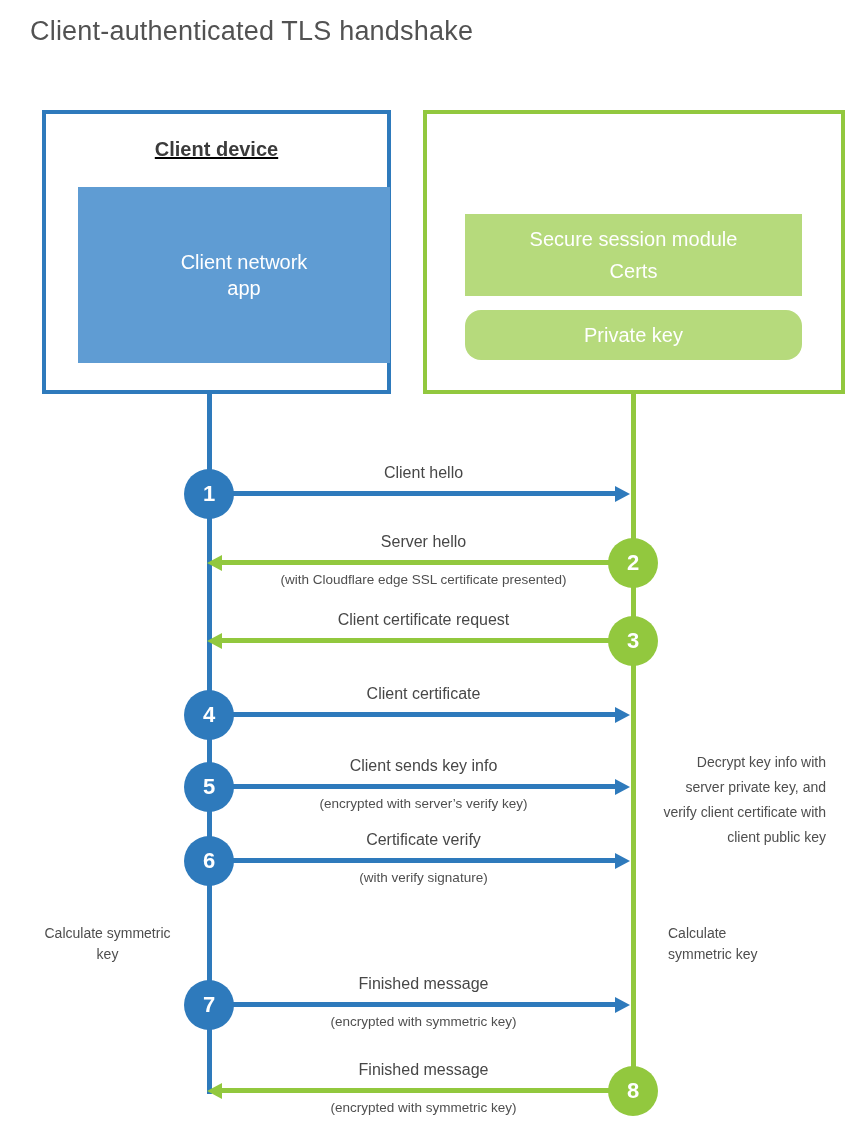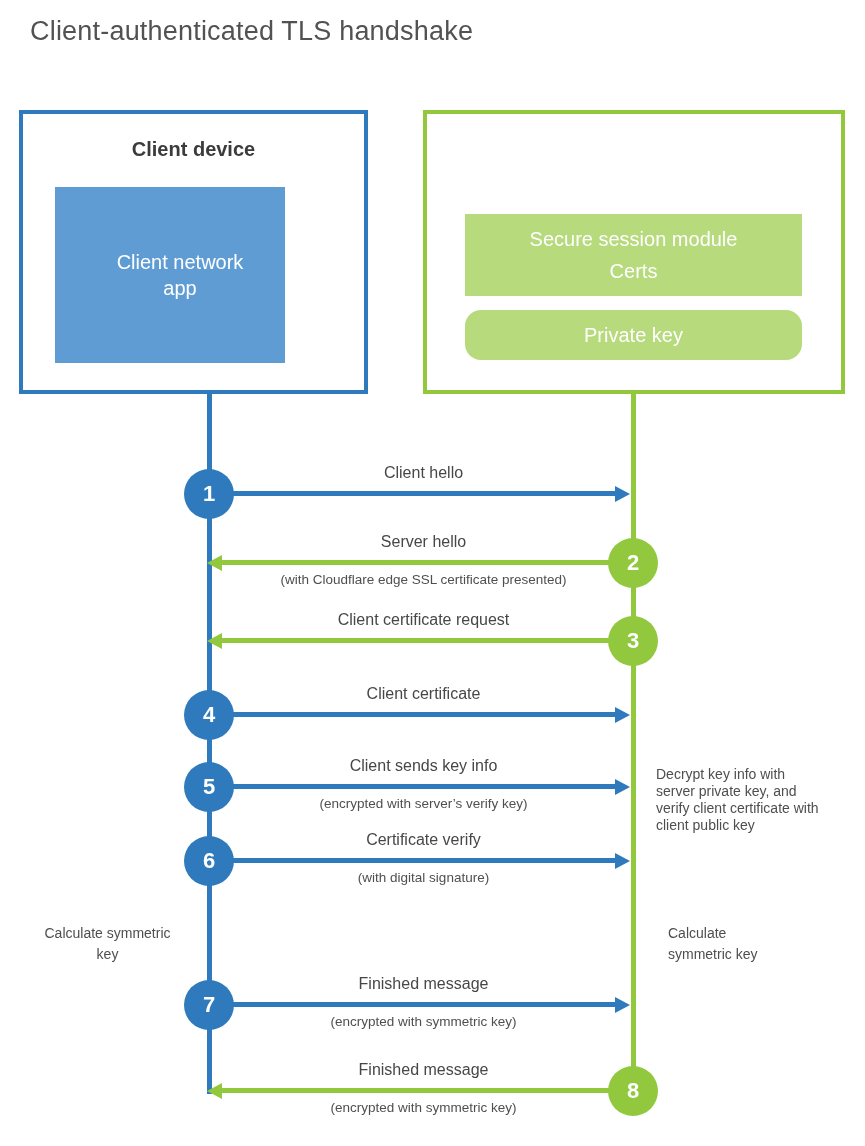--- a/index.html
+++ b/index.html
@@ -7,26 +7,26 @@
   body { font-family:"Liberation Sans","DejaVu Sans",sans-serif; }
   .canvas { position:relative; width:865px; height:1146px; background:#fff; overflow:hidden; }
 
   .page-title {
     position:absolute; left:30px; top:16px;
     font-size:27px; font-weight:300; color:#525252; letter-spacing:.2px;
   }
 
   
   .outer-box { position:absolute; top:110px; background:#fff; }
-  .client-outer { left:19px;  width:349px; height:284px; border:4px solid var(--client-blue,#2e7abc); }
+  .client-outer { left:42px;  width:349px; height:284px; border:4px solid var(--client-blue,#2e7abc);text-decoration:underline; }
   .server-outer { left:423px; width:422px; height:284px; border:4px solid var(--server-green,#92c83e); }
   .box-title { margin-top:24px; text-align:center; font-size:20px; font-weight:bold; color:#3b3b3b; }
 
   .client-app {
-    position:absolute; left:32px; top:73px; width:230px; height:176px;
+    position:absolute; left:32px; top:73px; width:312px; height:176px;
     background:var(--client-blue-fill,#5f9cd3);
     display:flex; align-items:center; justify-content:center; text-align:center;
     color:#fff; font-size:20px;padding-left:20px;
   }
   .client-app span { display:block; max-width:150px; line-height:1.3; }
 
   .server-bar {
     position:absolute; left:38px; width:337px; height:50px;
     background:var(--server-green-fill,#b6da7c);
     color:#fff; font-size:20px; text-align:center; line-height:50px;
@@ -72,21 +72,21 @@
   }
   .msg-sub {
     position:absolute; left:232px; width:383px; text-align:center;
     font-size:13.5px; color:#4f4f4f; z-index:2;
   }
 
   
   .note { position:absolute; font-size:14px; color:#4e4e4e; z-index:2; }
   .note-calc-left  { left:40px;  top:923px; width:135px; text-align:center; line-height:21px; }
   .note-calc-right { left:668px; top:923px; width:112px; text-align:left;  line-height:21px; }
-  .note-decrypt    { left:656px; top:750px; width:170px; text-align:left;  line-height:17px;margin-top:16px; }
+  .note-decrypt    { left:656px; top:750px; width:170px; text-align:right;  line-height:25px; }
 </style>
 </head>
 <body>
 
 <div class="canvas">
 
   <h1 class="page-title">Client-authenticated TLS handshake</h1>
 
   <div class="outer-box client-outer">
     <div class="box-title">Client device</div>
@@ -142,21 +142,21 @@
     <div class="arrow arrow-right blue" style="top:784px"></div>
     <div class="msg-sub" style="top:796px">(encrypted with server’s verify key)</div>
     <div class="circle blue" style="top:762px">
         <span>5</span>
       </div>
   </div>
 
   <div>
     <div class="msg-label" style="top:831px">Certificate verify</div>
     <div class="arrow arrow-right blue" style="top:858px"></div>
-    <div class="msg-sub" style="top:870px">(with digital signature)</div>
+    <div class="msg-sub" style="top:870px">(with verify signature)</div>
     <div class="circle blue" style="top:836px">
         <span>6</span>
       </div>
   </div>
 
   <div>
     <div class="msg-label" style="top:975px">Finished message</div>
     <div class="arrow arrow-right blue" style="top:1002px"></div>
     <div class="msg-sub" style="top:1014px">(encrypted with symmetric key)</div>
     <div class="circle blue" style="top:980px">

